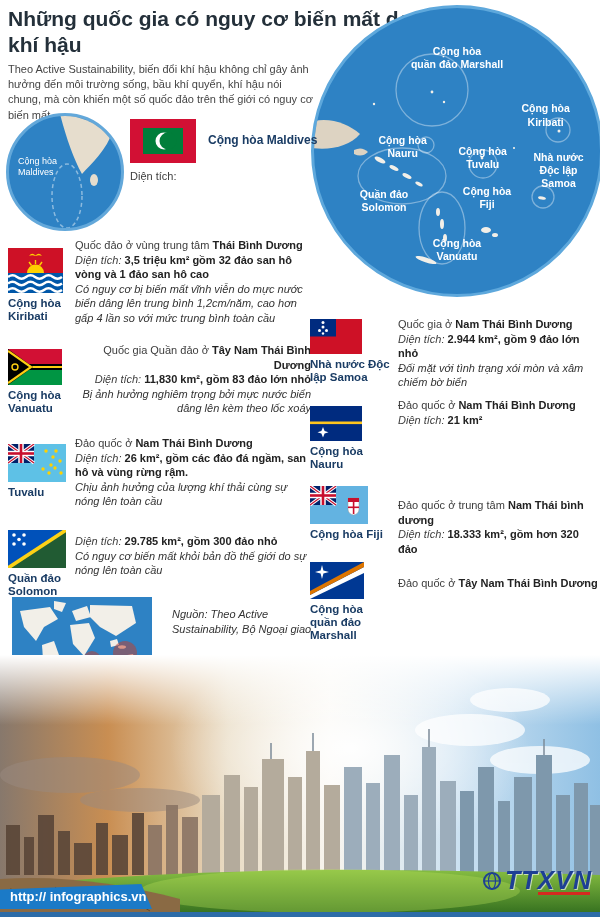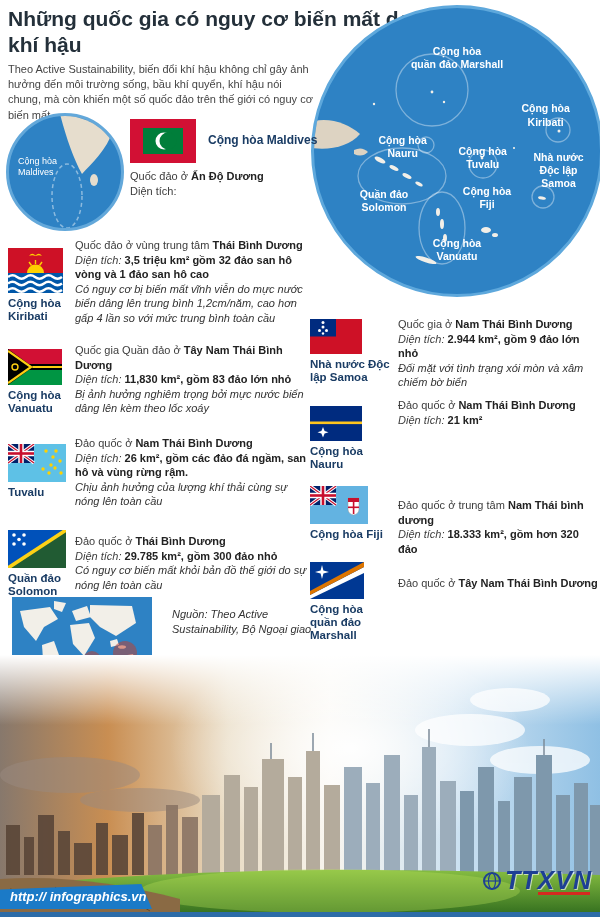--- a/index.html
+++ b/index.html
@@ -33,21 +33,21 @@
   .malrow .cname{margin-top:0;font-size:12px;}
   .malinfo{position:absolute;left:130px;top:169px;width:195px;font-size:11px;line-height:1.35;}
   .malinfo b{color:#222;}
   
   .worldmap{position:absolute;left:12px;top:597px;}
   .source{position:absolute;left:172px;top:607px;width:140px;font-size:11px;font-style:italic;color:#333;line-height:1.35;}
   
   .photo{position:absolute;left:0;top:655px;width:600px;height:262px;}
   .ribbon{position:absolute;left:0;top:884px;width:152px;height:25px;background:#1b7ac7;
           clip-path:polygon(0 22%,93% 0,100% 100%,0 100%);display:flex;align-items:center;}
-  .ribbon span{color:#fff;font-style:italic;font-weight:bold;font-size:13px;padding-left:10px;}
+  .ribbon span{color:#fff;font-weight:bold;font-size:13px;padding-left:10px;}
   .bottomstrip{position:absolute;left:0;top:912px;width:600px;height:5px;background:#2c6ca8;}
   .ttxvn{position:absolute;right:8px;top:866px;display:flex;align-items:center;gap:3px;}
   .ttxvn .letters{font-size:25px;font-weight:900;font-style:italic;color:#1d3f94;letter-spacing:1px;
                   text-shadow:1px 1px 0 rgba(255,255,255,.6);}
   .ttxvn .tag{position:absolute;right:2px;top:26px;width:52px;height:3px;background:#d42a20;}
 </style>
 </head>
 <body>
 
 <div class="page">
@@ -118,21 +118,20 @@
   <div class="malrow">
     <svg width="66" height="44" viewBox="0 0 66 44">
       <rect width="66" height="44" fill="#d21034"></rect>
       <rect x="13" y="9" width="40" height="26" fill="#007e3a"></rect>
       <circle cx="34" cy="22" r="8.5" fill="#fff"></circle>
       <circle cx="38" cy="22" r="8.5" fill="#007e3a"></circle>
     </svg>
     <span class="cname">Cộng hòa Maldives</span>
   </div>
   <div class="malinfo">
-    <div class="loc"><span>Quốc đảo ở </span><b>Ấn Độ Dương</b></div>
     <div>Diện tích:</div>
   </div>
 
   <div class="entry" style="left:8px;top:238px;width:300px;">
     <div class="fcol" style="top:10px;">
       <svg width="55" height="45" viewBox="0 0 55 45">
         <rect width="55" height="25" fill="#ce1126"></rect>
         <path d="M19,25 A8.5,8.5 0 0 1 36,25 Z" fill="#ffd100"></path>
         <g stroke="#ffd100" stroke-width="1.4">
             <line x1="27.5" y1="12" x2="27.5" y2="16"></line>
@@ -163,21 +162,21 @@
         <rect y="20" width="54" height="16" fill="#009543"></rect>
         <rect y="15" width="54" height="6" fill="#000"></rect>
         <rect x="20" y="17" width="34" height="2" fill="#fdce12"></rect>
         <polygon points="0,0 25,18 0,36" fill="#000"></polygon>
         <polyline points="0,2 23,18 0,34" fill="none" stroke="#fdce12" stroke-width="2.2"></polyline>
         <polygon points="0,6 17,18 0,30" fill="#000"></polygon>
         <circle cx="7" cy="18" r="3" fill="none" stroke="#fdce12" stroke-width="1.4"></circle>
       </svg>
       <div class="cname">Cộng hòa Vanuatu</div>
     </div>
-    <div class="info" style="width:236px;">
+    <div class="info" style="width:236px;text-align:right;">
       <div class="loc"><span>Quốc gia Quần đảo ở </span><b>Tây Nam Thái Bình Dương</b></div>
       <div class="area"><span class="lbl">Diện tích:</span> <b>11,830 km², gồm 83 đảo lớn nhỏ</b></div>
       <div class="note">Bị ảnh hưởng nghiêm trọng bởi mực nước biển dâng lên kèm theo lốc xoáy</div>
     </div>
   </div>
 
   <div class="entry" style="left:8px;top:436px;width:300px;">
     <div class="fcol" style="top:8px;">
       <svg width="58" height="38" viewBox="0 0 58 38">
         <rect width="58" height="38" fill="#5ec1e6"></rect>
@@ -231,21 +230,20 @@
             <circle cx="6" cy="5" r="1.8"></circle>
             <circle cx="16" cy="5" r="1.8"></circle>
             <circle cx="6" cy="14" r="1.8"></circle>
             <circle cx="16" cy="14" r="1.8"></circle>
             <circle cx="11" cy="9.5" r="1.8"></circle>
           </g>
       </svg>
       <div class="cname">Quần đảo Solomon</div>
     </div>
     <div class="info" style="width:236px;top:4px;">
-      <div class="loc"><span>Đảo quốc ở </span><b>Thái Bình Dương</b></div>
       <div class="area"><span class="lbl">Diện tích:</span> <b>29.785 km², gồm 300 đảo nhỏ</b></div>
       <div class="note">Có nguy cơ biến mất khỏi bản đồ thế giới do sự nóng lên toàn cầu</div>
     </div>
   </div>
 
   <div class="entry right" style="left:310px;top:315px;width:290px;">
     <div class="fcol" style="top:4px;width:80px;">
       <svg width="52" height="35" viewBox="0 0 52 35">
         <rect width="52" height="35" fill="#ce1126"></rect>
         <rect width="26" height="17.5" fill="#002b7f"></rect>

